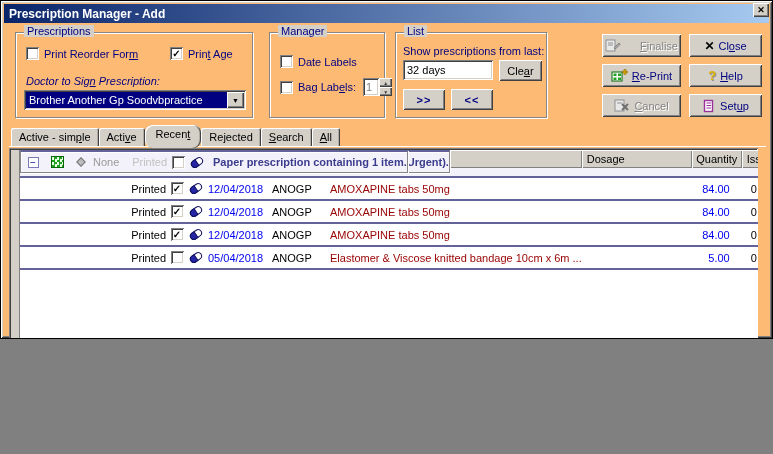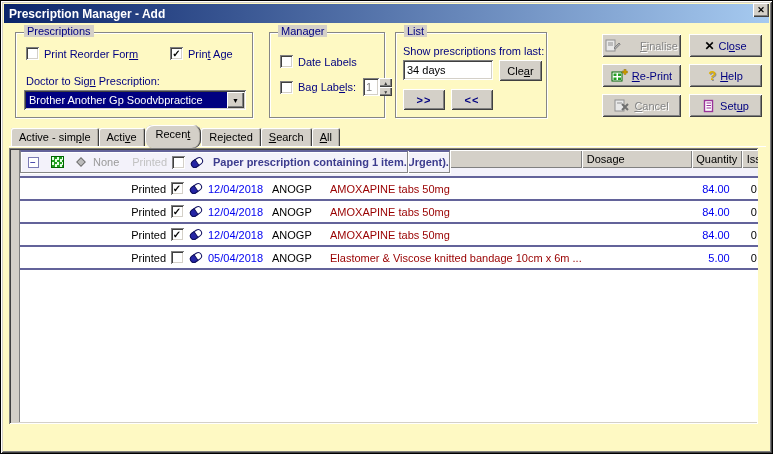--- a/index.html
+++ b/index.html
@@ -1,18 +1,18 @@
 <!DOCTYPE html>
 <html><head>
 <meta charset="utf-8">
 <style>
   * { margin:0; padding:0; box-sizing:border-box; font-family:"Liberation Sans", sans-serif; }
   html,body { width:773px; height:454px; background:#808080; }
   .window {
-    position:relative; width:773px; height:454px; background:#fef9c3;
+    position:relative; width:773px; height:339px; background:#fdba74;
     border:1px solid #000;
     box-shadow: inset 1px 1px 0 #ffffff, inset -1px -1px 0 #404040, inset 2px 2px 0 #d4d0c8, inset -2px -2px 0 #808080;
     font-size:11px; color:#000; overflow:hidden;
   }
   
   .titlebar {
     position:absolute; left:3px; top:3px; right:3px; height:19px;
     background:linear-gradient(to right,#0a246a,#a6caf0);
     display:flex; align-items:center; padding-left:5px;
   }
@@ -160,21 +160,21 @@
   <div class="group" style="left:14px;top:31px;width:238px;height:86px;">
     <span class="legend">Prescriptions</span>
     <div class="cbrow" style="left:10px;top:14px;">
       <span class="cb" data-checked="false"></span>
       <span class="lab">Print Reorder For<u>m</u></span>
     </div>
     <div class="cbrow" style="left:154px;top:14px;">
       <span class="cb" data-checked="true"></span>
       <span class="lab">Prin<u>t</u> Age</span>
     </div>
-    <div class="lab" style="position:absolute;left:10px;top:42px;">Doctor to Sig<u>n</u> Prescription:</div>
+    <div class="lab" style="position:absolute;left:10px;top:42px;font-style:italic;">Doctor to Sig<u>n</u> Prescription:</div>
     <div class="combo sunken">
       <div class="sel">Brother Another Gp Soodvbpractice</div>
       <div class="dd-btn">
         <span>▼</span>
       </div>
     </div>
   </div>
 
   <div class="group" style="left:268px;top:31px;width:116px;height:86px;">
     <span class="legend">Manager</span>
@@ -196,21 +196,21 @@
             </span>
         </span>
       </span>
     </div>
   </div>
 
   <div class="group" style="left:394px;top:31px;width:152px;height:86px;">
     <span class="legend">List</span>
     <div class="lab" style="position:absolute;left:7px;top:12px;font-size:11px;">Show prescriptions from last:</div>
     <div class="sunken" style="position:absolute;left:7px;top:27px;width:90px;height:20px;display:flex;align-items:center;padding-left:4px;">
-      <span>34 days</span>
+      <span>32 days</span>
     </div>
     <div class="btn smallbtn" style="left:103px;top:27px;width:43px;height:21px;">
       <span class="bl-k">Cle<u>a</u>r</span>
     </div>
     <div class="btn smallbtn arrbtn" style="left:7px;top:56px;width:42px;height:21px;">
       <span class="bl">&gt;&gt;</span>
     </div>
     <div class="btn smallbtn arrbtn" style="left:55px;top:56px;width:42px;height:21px;">
       <span class="bl">&lt;&lt;</span>
     </div>

